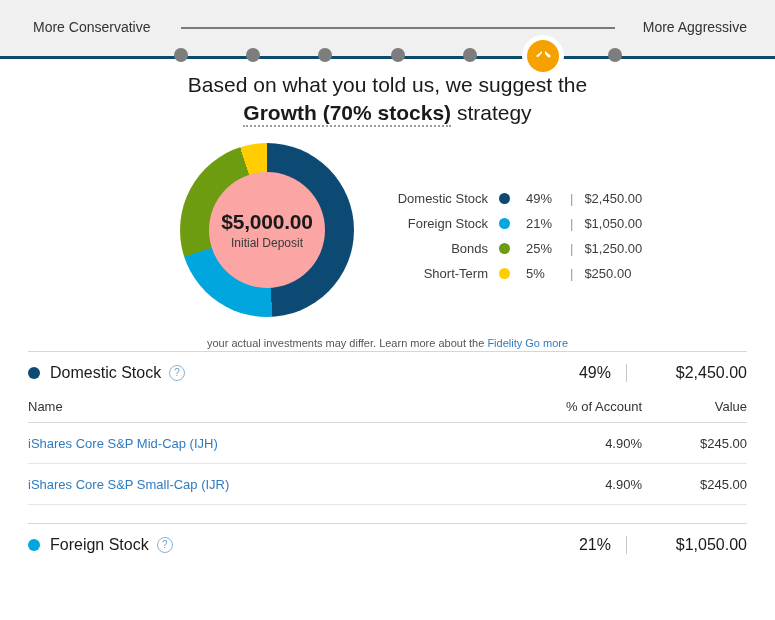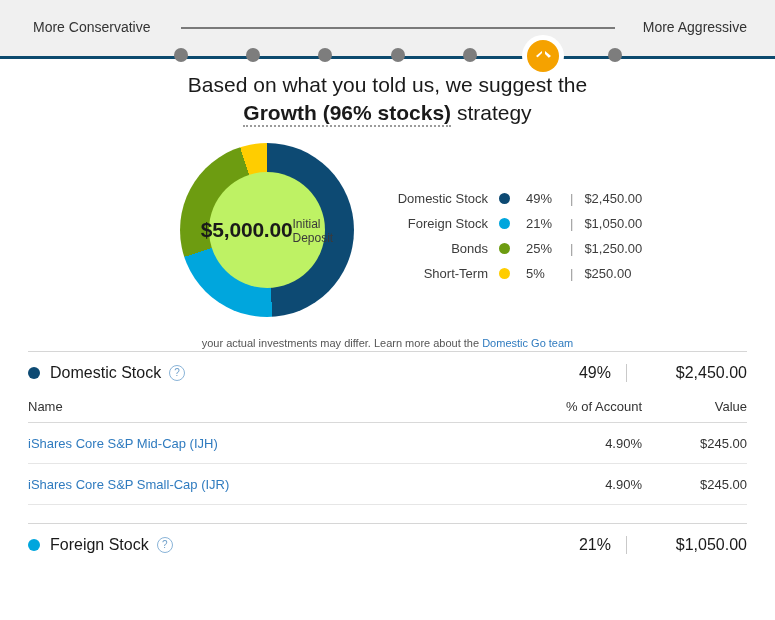--- a/index.html
+++ b/index.html
@@ -133,23 +133,23 @@
     height: 174px;
     border-radius: 50%;
   }
   .donut-hole {
     position: absolute;
     left: 29px;
     top: 29px;
     width: 116px;
     height: 116px;
     border-radius: 50%;
-    background: #bef264;
-    display: flex;
-    flex-direction: row;
+    background: #fca5a5;
+    display: flex;
+    flex-direction: column;
     align-items: center;
     justify-content: center;
   }
   .donut-amount {
     font-size: 21px;
     font-weight: 700;
     color: #1a1a1a;
     letter-spacing: -0.2px;
   }
   .donut-caption {
@@ -306,21 +306,21 @@
     </div>
 
     <span class="band-label right">More Aggressive</span>
   </div>
   <div class="band-caret"></div>
 </div>
 
 <div class="headline">
   <div>Based on what you told us, we suggest the</div>
   <div>
-    <span class="strategy">Growth (96% stocks)</span><span> strategy</span>
+    <span class="strategy">Growth (70% stocks)</span><span> strategy</span>
   </div>
 </div>
 
 <div class="alloc">
 
   <div class="donut-wrap">
     <div class="donut" id="donut-ring" style="background: conic-gradient(rgb(13, 74, 115) 0deg, rgb(13, 74, 115) 176.4deg, rgb(0, 166, 221) 176.4deg, rgb(0, 166, 221) 252deg, rgb(109, 156, 17) 252deg, rgb(109, 156, 17) 342deg, rgb(255, 205, 0) 342deg, rgb(255, 205, 0) 360deg);"></div>
     <div class="donut-hole">
       <div class="donut-amount">$5,000.00</div>
       <div class="donut-caption">Initial Deposit</div>
@@ -353,21 +353,21 @@
         <span class="legend-name">Short-Term</span>
         <span class="legend-swatch" style="background: rgb(255, 205, 0);"></span>
         <span class="legend-pct">5%</span>
         <span class="legend-sep">|</span>
         <span class="legend-val">$250.00</span>
       </div>
     </div>
 </div>
 
 <div class="disclaimer">
-  <div><span>your actual investments may differ. Learn more about the </span><a href="#">Domestic Go team</a></div>
+  <div><span>your actual investments may differ. Learn more about the </span><a href="#">Fidelity Go more</a></div>
 </div>
 
 <div id="sections-root">
     <div class="section">
       <div class="section-head">
         <span class="section-dot" style="background: rgb(13, 74, 115);"></span>
         <span class="section-title">Domestic Stock</span>
         <span class="help-icon">?</span>
         <span class="section-spacer"></span>
         <span class="section-pct">49%</span>

